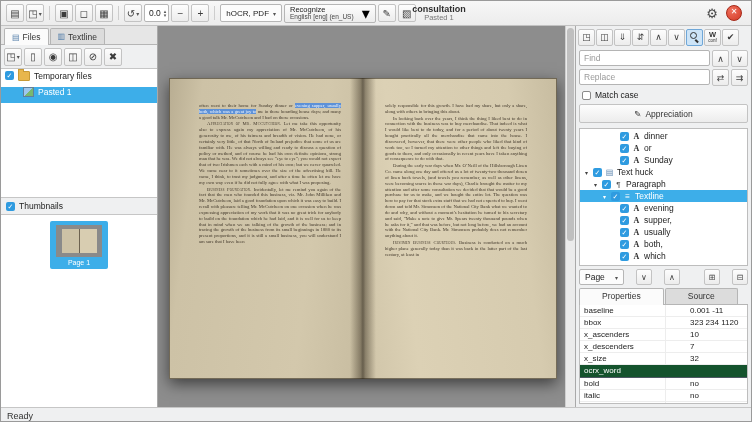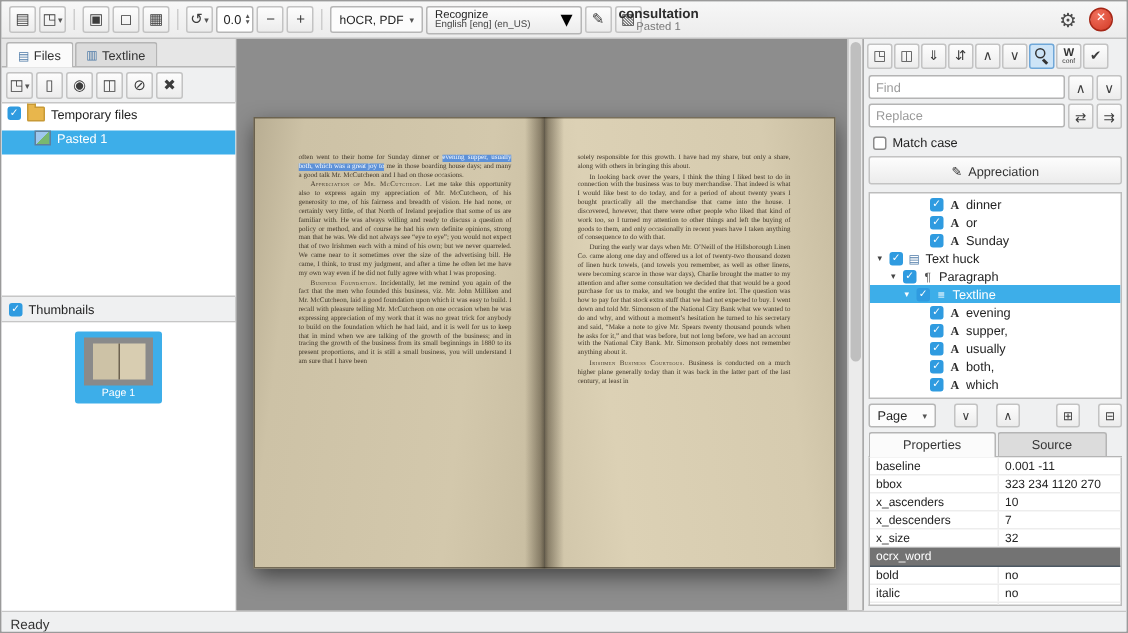--- a/index.html
+++ b/index.html
@@ -13,21 +13,21 @@
           border:1px solid #c3c3c3;border-radius:2px;background:linear-gradient(#fdfdfd,#ececec);
           font-size:10px;color:#3c3c3c;box-sizing:border-box;}
   .tb-btn .chev{font-size:6px;color:#555;}
   .sep{width:1px;height:14px;background:#cdcdcd;margin:0 3px;flex:none;}
   .spin{display:flex;align-items:center;height:18px;border:1px solid #b6b6b6;border-radius:2px;background:#fff;
         padding:0 2px 0 4px;font-size:8.5px;color:#222;gap:3px;box-sizing:border-box;}
   .spin .arrows{display:flex;flex-direction:column;font-size:5px;line-height:4px;color:#555;}
   .combo{display:inline-flex;align-items:center;gap:4px;height:18px;padding:0 5px;background:#fcfcfc;
          border:1px solid #b6b6b6;border-radius:2px;font-size:8px;color:#222;box-sizing:border-box;}
   .combo .chev{font-size:6px;color:#555;}
-  .recognize{display:flex;align-items:center;gap:20px;height:19px;padding:0 5px;border:1px solid #b6b6b6;
+  .recognize{display:flex;align-items:center;gap:8px;height:19px;padding:0 5px;border:1px solid #b6b6b6;
              border-radius:2px;background:linear-gradient(#fdfdfd,#ececec);box-sizing:border-box;}
   .recognize .txt{display:flex;flex-direction:column;line-height:1.05;}
   .rec-title{font-size:7.5px;color:#222;}
   .rec-lang{font-size:6.5px;color:#444;}
   .titleblock{position:absolute;left:438px;top:3px;transform:translateX(-50%);display:flex;flex-direction:column;
               align-items:center;line-height:1.15;pointer-events:none;}
   .t1{font-size:9px;font-weight:bold;color:#2d2d2d;}
   .t2{font-size:7.5px;color:#787878;}
   .gear-btn{margin-left:auto;border:none;background:transparent;font-size:13px;color:#4a4a4a;
             width:20px;height:20px;display:flex;align-items:center;justify-content:center;}
@@ -117,24 +117,24 @@
   .hicon.block{color:#4f7ba8;}
   .hrow.sel .hicon{color:#fff;}
   .pagenav{display:flex;align-items:center;gap:12px;margin:3px 3px 0;}
   .combo.small{height:16px;width:60px;justify-content:space-between;font-size:8.5px;}
   .nbtn{width:16px;height:16px;font-size:8px;}
   .rtabs{display:flex;gap:1px;margin:3px 3px 0;border-bottom:1px solid #b5b5b5;height:17px;box-sizing:border-box;}
   .rtab{padding:2px 22px;font-size:8.5px;color:#333;background:#dcdcdc;border:1px solid #b5b5b5;border-bottom:none;
         border-radius:2px 2px 0 0;}
   .rtab.active{background:#fbfbfb;margin-bottom:-1px;}
   .props{flex:1;margin:0 3px 3px;background:#fff;border:1px solid #bdbdbd;border-top:none;overflow:hidden;box-sizing:border-box;}
-  .prow{display:flex;height:11px;line-height:11px;font-size:8px;border-bottom:1px solid #ededed;color:#222;}
+  .prow{display:flex;height:11px;line-height:11px;font-size:8px;border-bottom:1px solid #ededed;color:#222;gap:20px;}
   .pkey{width:86px;padding:0 4px;border-right:1px solid #ededed;overflow:hidden;flex:none;box-sizing:border-box;}
   .pval{flex:1;padding:0 4px;overflow:hidden;}
-  .phead{height:12px;line-height:12px;font-size:8px;background:#737373;color:#fff;padding:0 4px;
+  .phead{height:12px;line-height:12px;font-size:8px;background:#14532d;color:#fff;padding:0 4px;
          border-bottom:1px solid #4c5863;}
   
   .status{display:flex;align-items:center;height:17px;padding:0 6px;font-size:9px;color:#333;
           background:#eff0f1;border-top:1px solid #c6c6c6;box-sizing:border-box;}
 </style>
 </head>
 <body>
 
 <div class="app">
 

